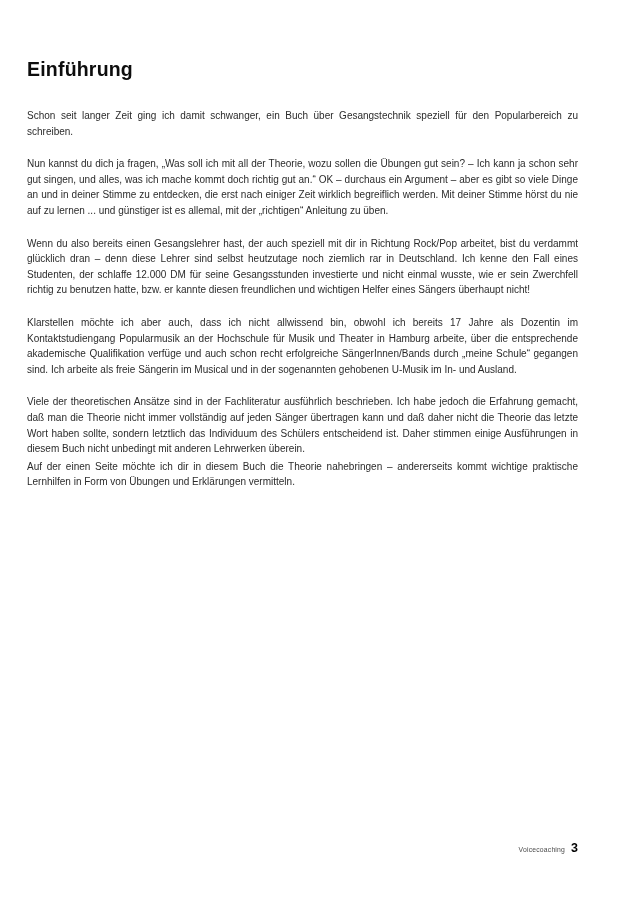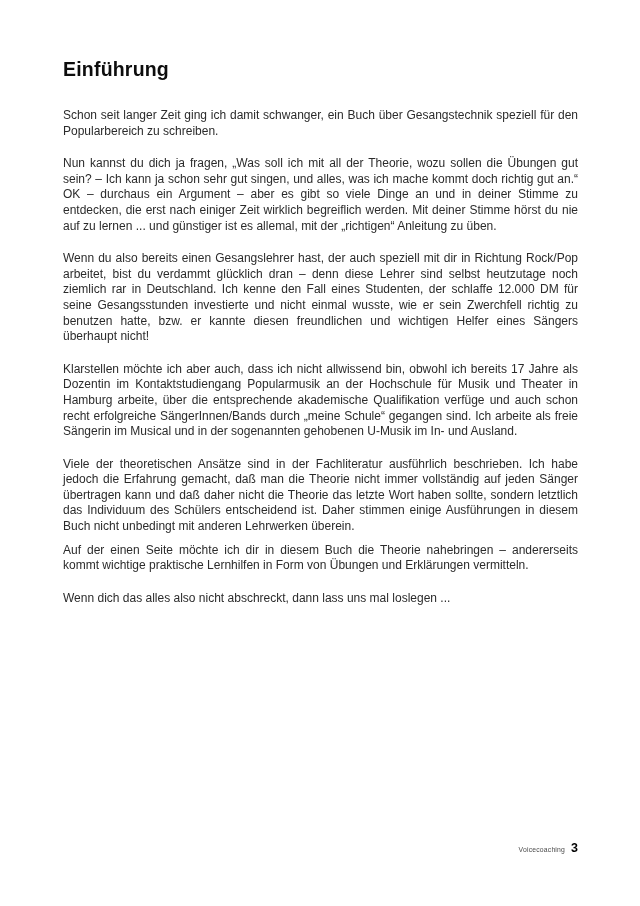--- a/index.html
+++ b/index.html
@@ -12,33 +12,33 @@
     height: 906px;
     font-family: "Liberation Sans", sans-serif;
     overflow: hidden;
   }
   .sheet {
     position: relative;
     box-sizing: border-box;
     width: 640px;
     height: 906px;
     background: #ffffff;
-    padding: 57px 62px 0 63px;
+    padding: 57px 62px 0 27px;
   }
   .page-title {
     margin: 0 0 27px 0;
     font-size: 19.5px;
     line-height: 24px;
     font-weight: bold;
     letter-spacing: 0.2px;
     color: #0d0d0d;
   }
   .para {
-    margin: 8px 0 17px 0;
-    font-size: 12px;
+    margin: 2px 0 17px 0;
+    font-size: 10px;
     line-height: 15.6px;
     text-align: justify;
     color: #2b2b2b;
     hyphens: auto;
     -webkit-hyphens: auto;
   }
   .para.tight {
     margin-bottom: 0;
   }
   .para:last-of-type {
@@ -77,21 +77,20 @@
 
     <p class="para" lang="de">Wenn du also bereits einen Gesangslehrer hast, der auch speziell mit dir in Richtung Rock/Pop arbeitet, bist du verdammt glücklich dran – denn diese Lehrer sind selbst heutzutage noch ziemlich rar in Deutschland. Ich kenne den Fall eines Studenten, der schlaffe 12.000 DM für seine Gesangsstunden investierte und nicht einmal wusste, wie er sein Zwerchfell richtig zu benutzen hatte, bzw. er kannte diesen freundlichen und wichtigen Helfer eines Sängers überhaupt nicht!</p>
 
 
     <p class="para" lang="de">Klarstellen möchte ich aber auch, dass ich nicht allwissend bin, obwohl ich bereits 17 Jahre als Dozentin im Kontaktstudiengang Popularmusik an der Hochschule für Musik und Theater in Hamburg arbeite, über die entsprechende akademische Qualifikation verfüge und auch schon recht erfolgreiche SängerInnen/Bands durch „meine Schule“ gegangen sind. Ich arbeite als freie Sängerin im Musical und in der sogenannten gehobenen U-Musik im In- und Ausland.</p>
 
     <p class="para tight" lang="de">Viele der theoretischen Ansätze sind in der Fachliteratur ausführlich beschrieben. Ich habe jedoch die Erfahrung gemacht, daß man die Theorie nicht immer vollständig auf jeden Sänger übertragen kann und daß daher nicht die Theorie das letzte Wort haben sollte, sondern letztlich das Individuum des Schülers entscheidend ist. Daher stimmen einige Ausführungen in diesem Buch nicht unbedingt mit anderen Lehrwerken überein.</p>
 
     <p class="para" lang="de">Auf der einen Seite möchte ich dir in diesem Buch die Theorie nahebringen – andererseits kommt wichtige praktische Lernhilfen in Form von Übungen und Erklärungen vermitteln.</p>
 
-    <p class="para" lang="de">Wenn dich das alles also nicht abschreckt, dann lass uns mal loslegen ...</p>
   </div>
 
   <div class="page-footer">
     <span class="running-title">Voicecoaching</span>
     <span class="page-number">3</span>
   </div>
 
 </div>
 
 </body></html>

